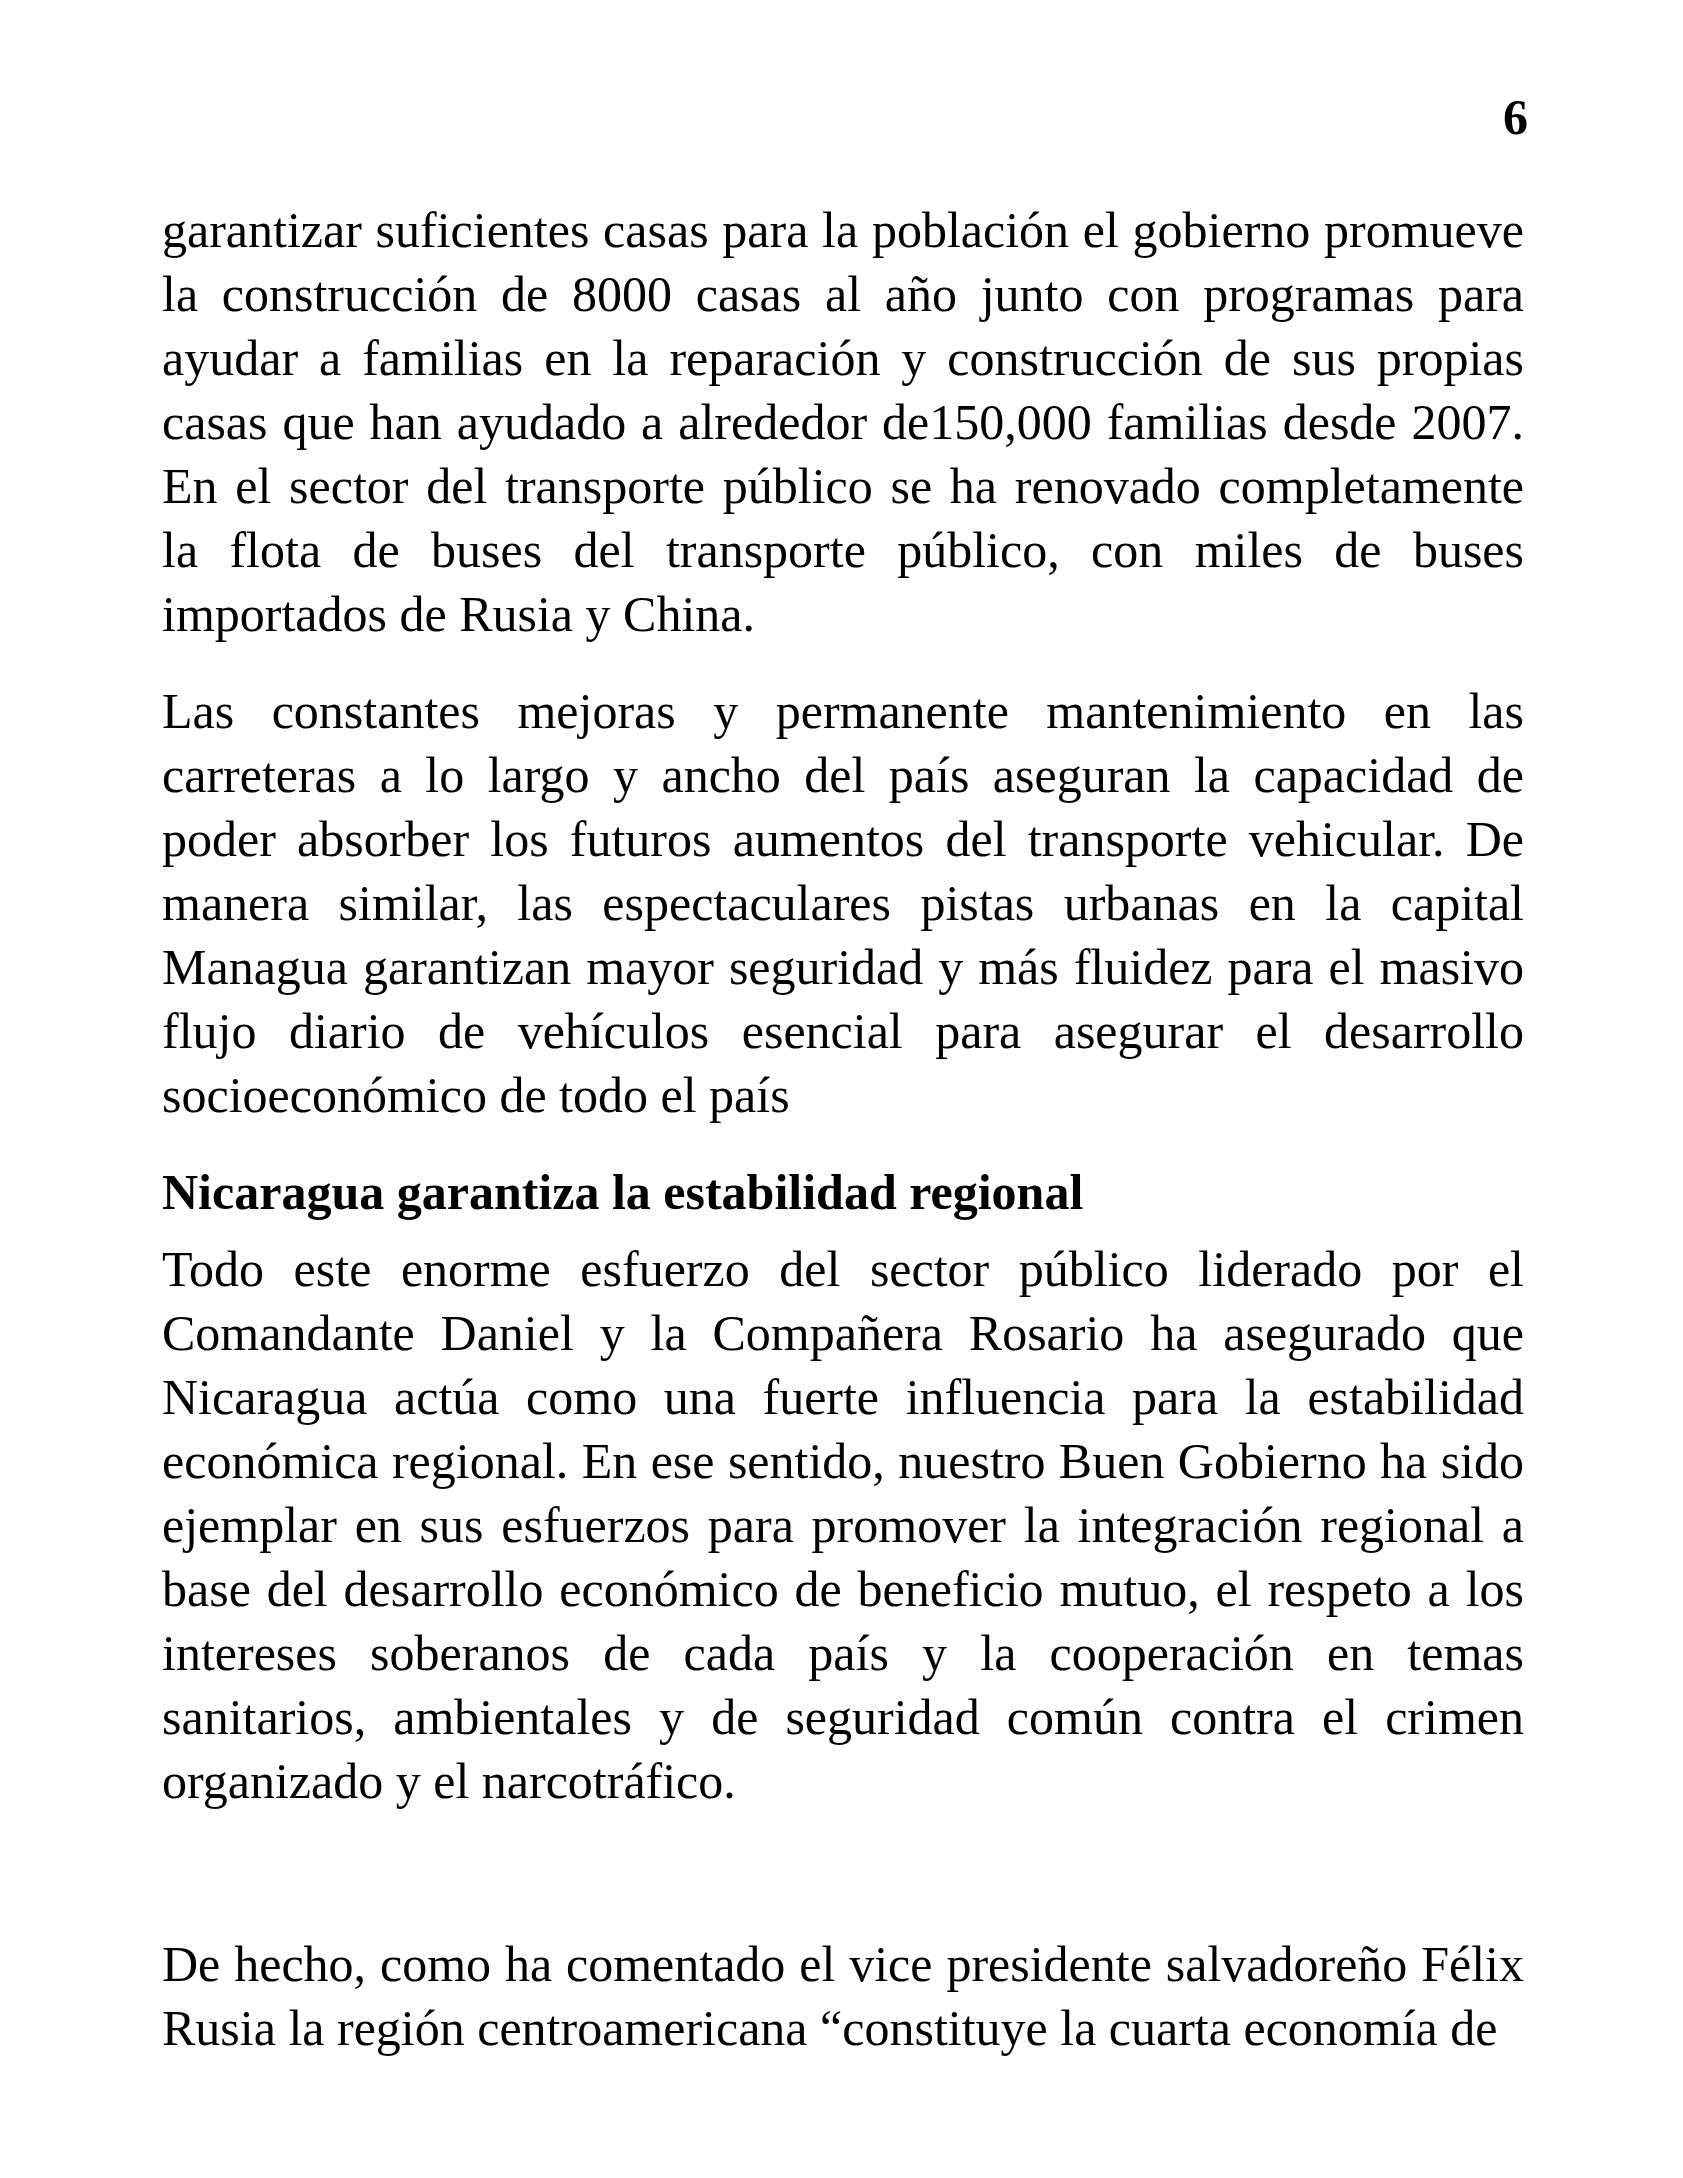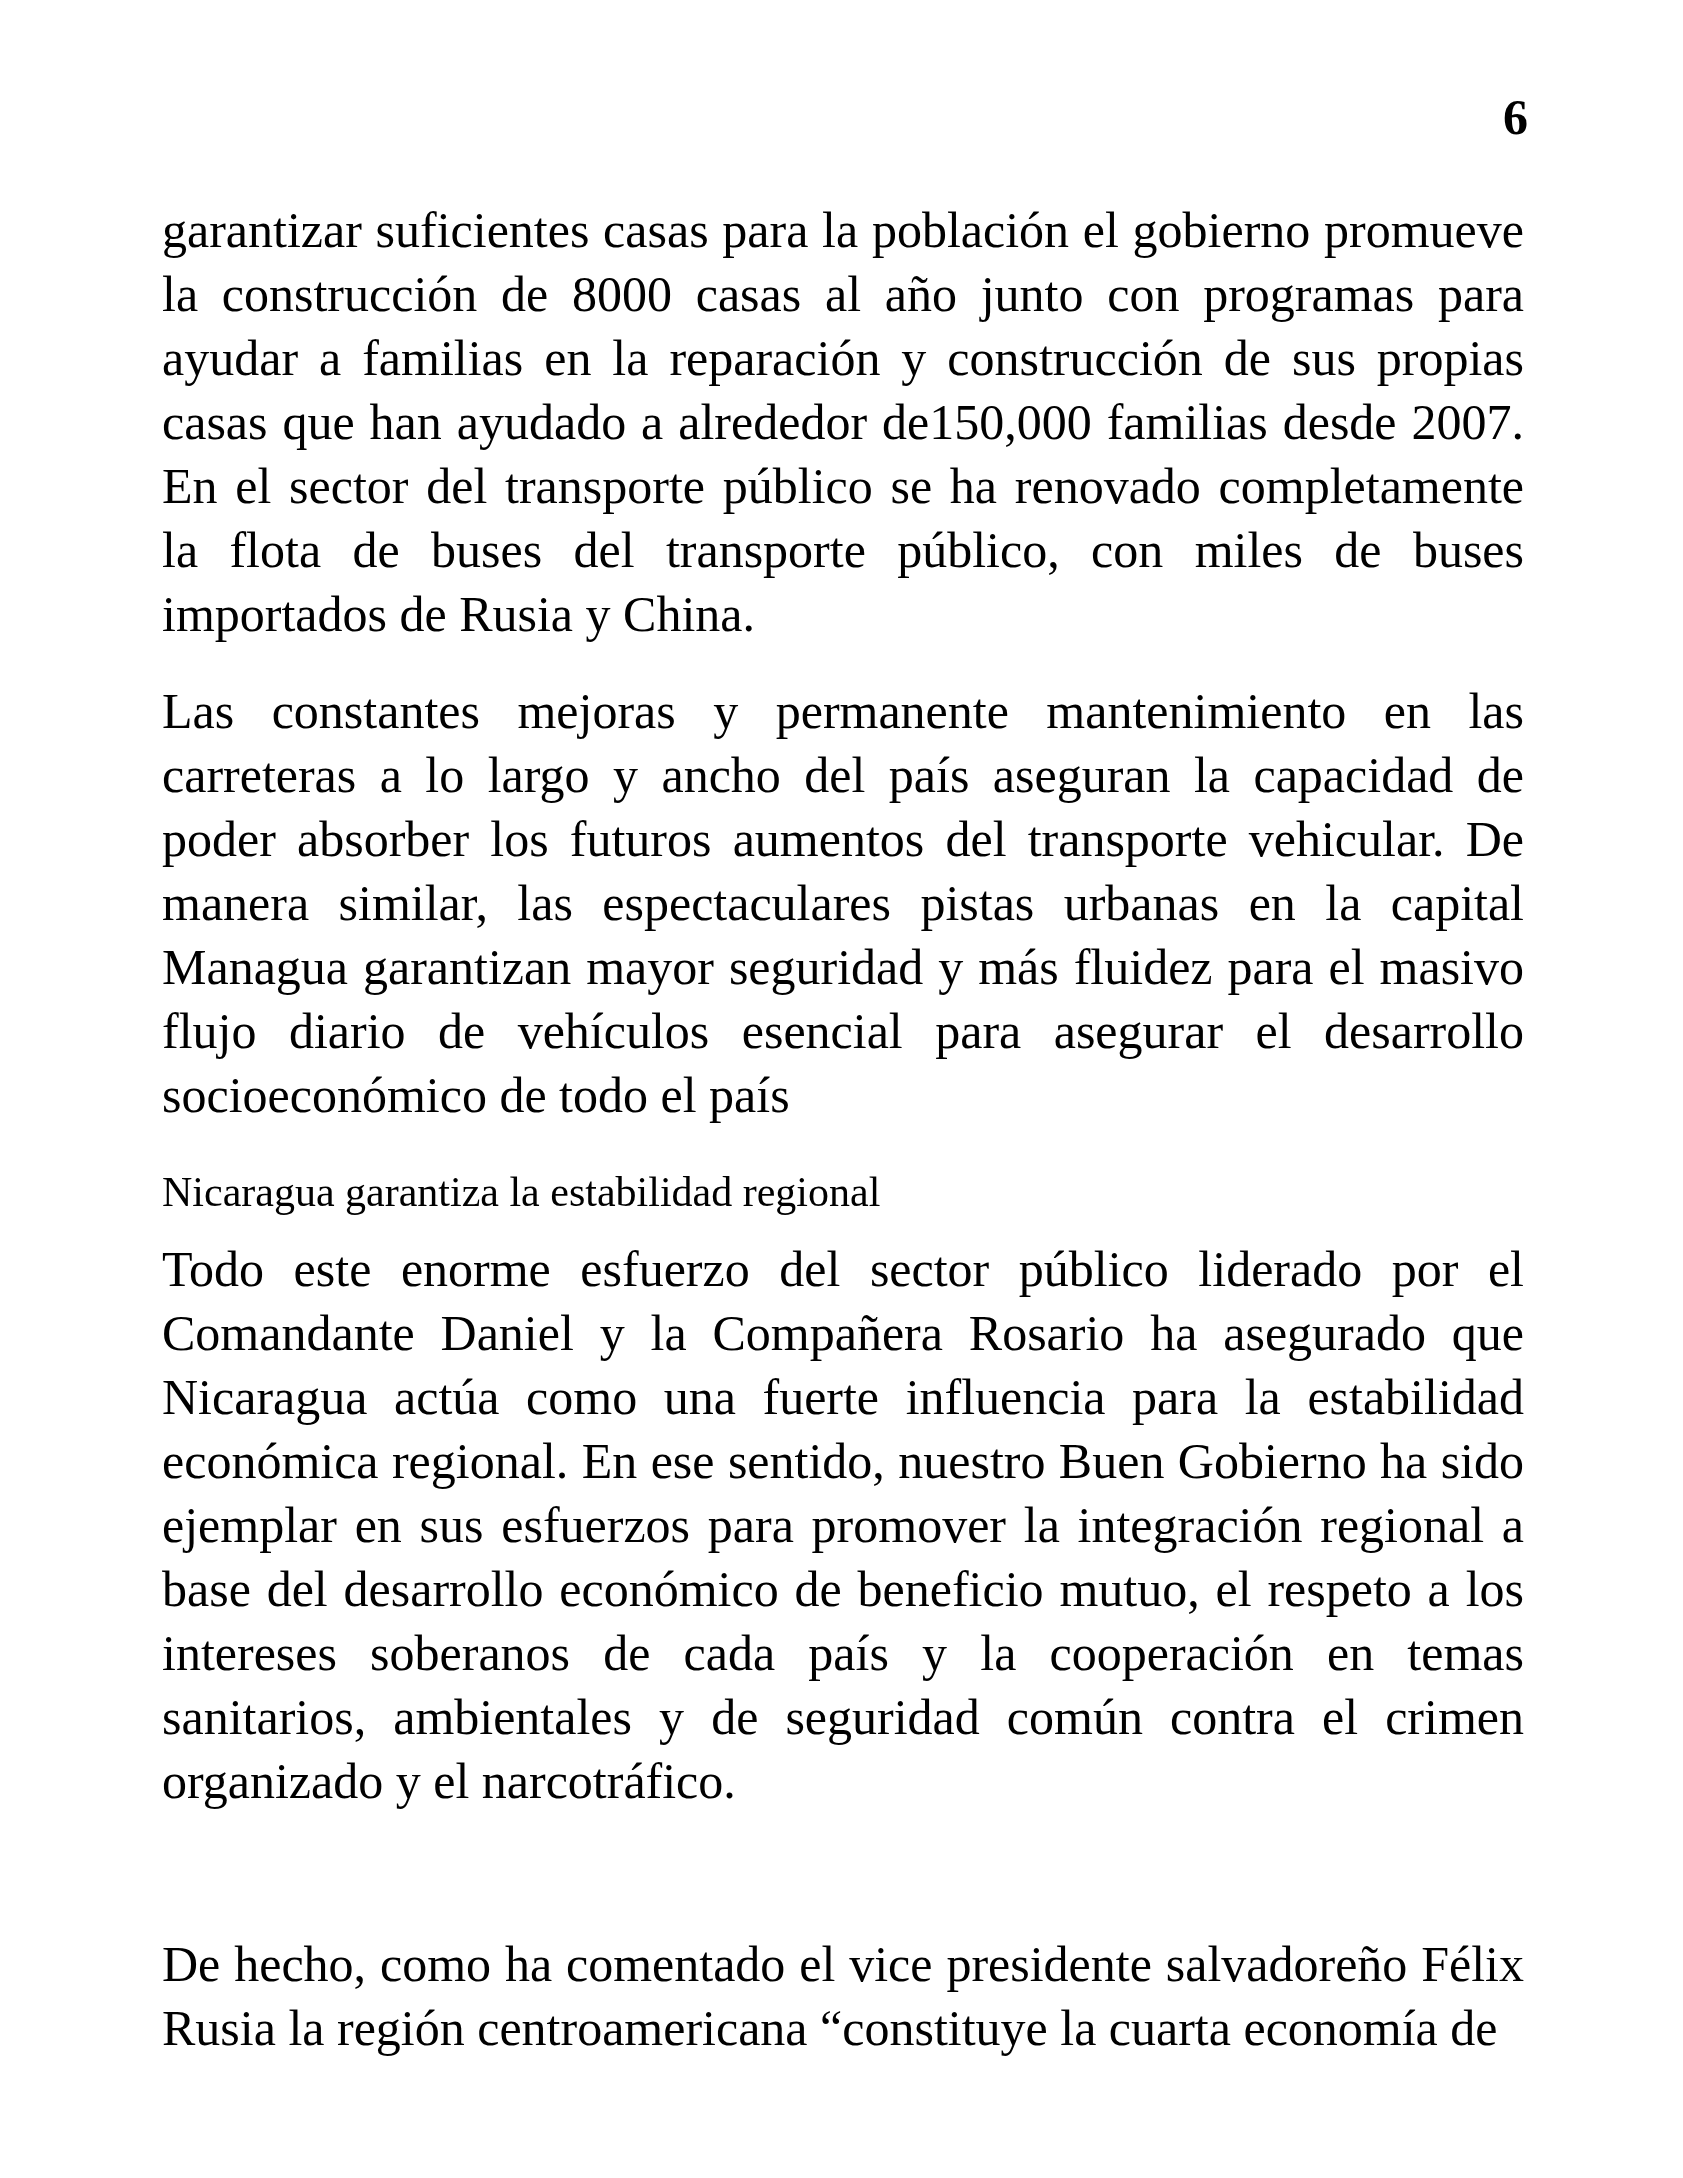--- a/index.html
+++ b/index.html
@@ -31,23 +31,23 @@
     left: 162px;
     top: 198px;
     width: 1366px;
   }
   p.body-para {
     margin: 0 4px 33px 0;
     text-align: justify;
   }
   h2.section-heading {
     margin: 0 0 13px 0;
-    font-size: 42px;
+    font-size: 50px;
     line-height: 64px;
-    font-weight: normal;
+    font-weight: bold;
     text-align: left;
   }
   .para-gap {
     height: 86px;
   }
 </style>
 </head>
 <body>
 
 <div class="page">

